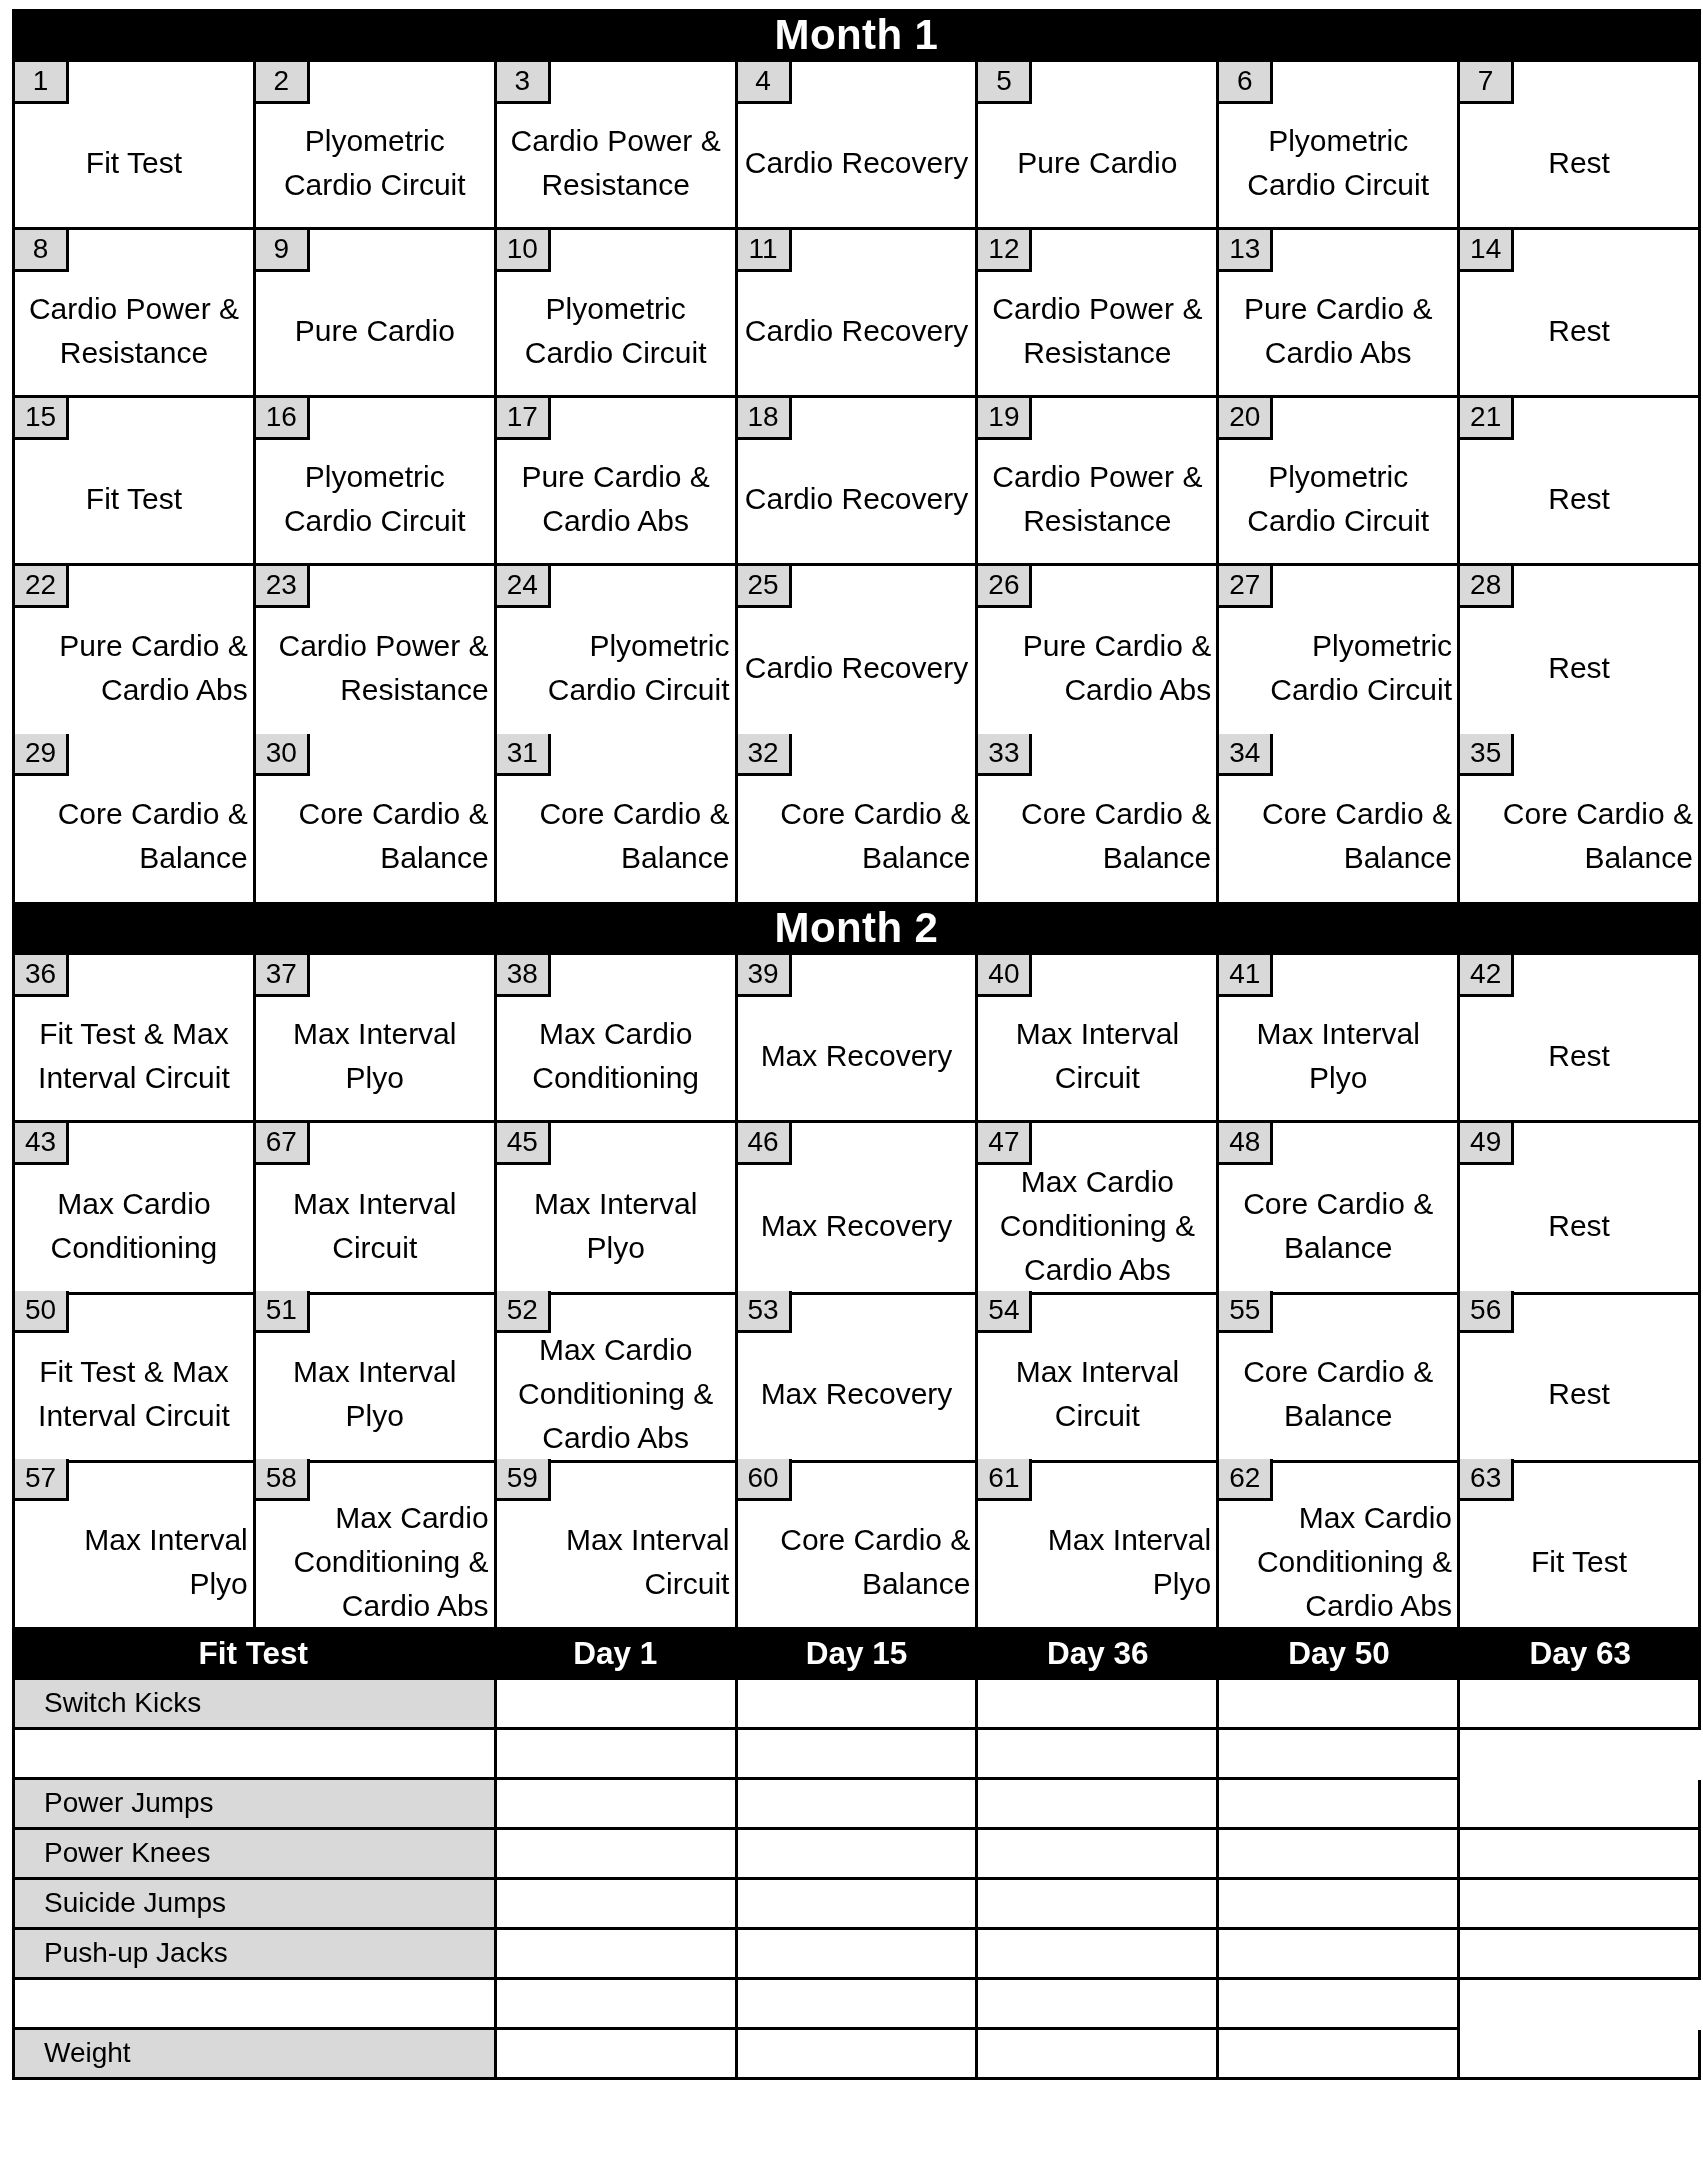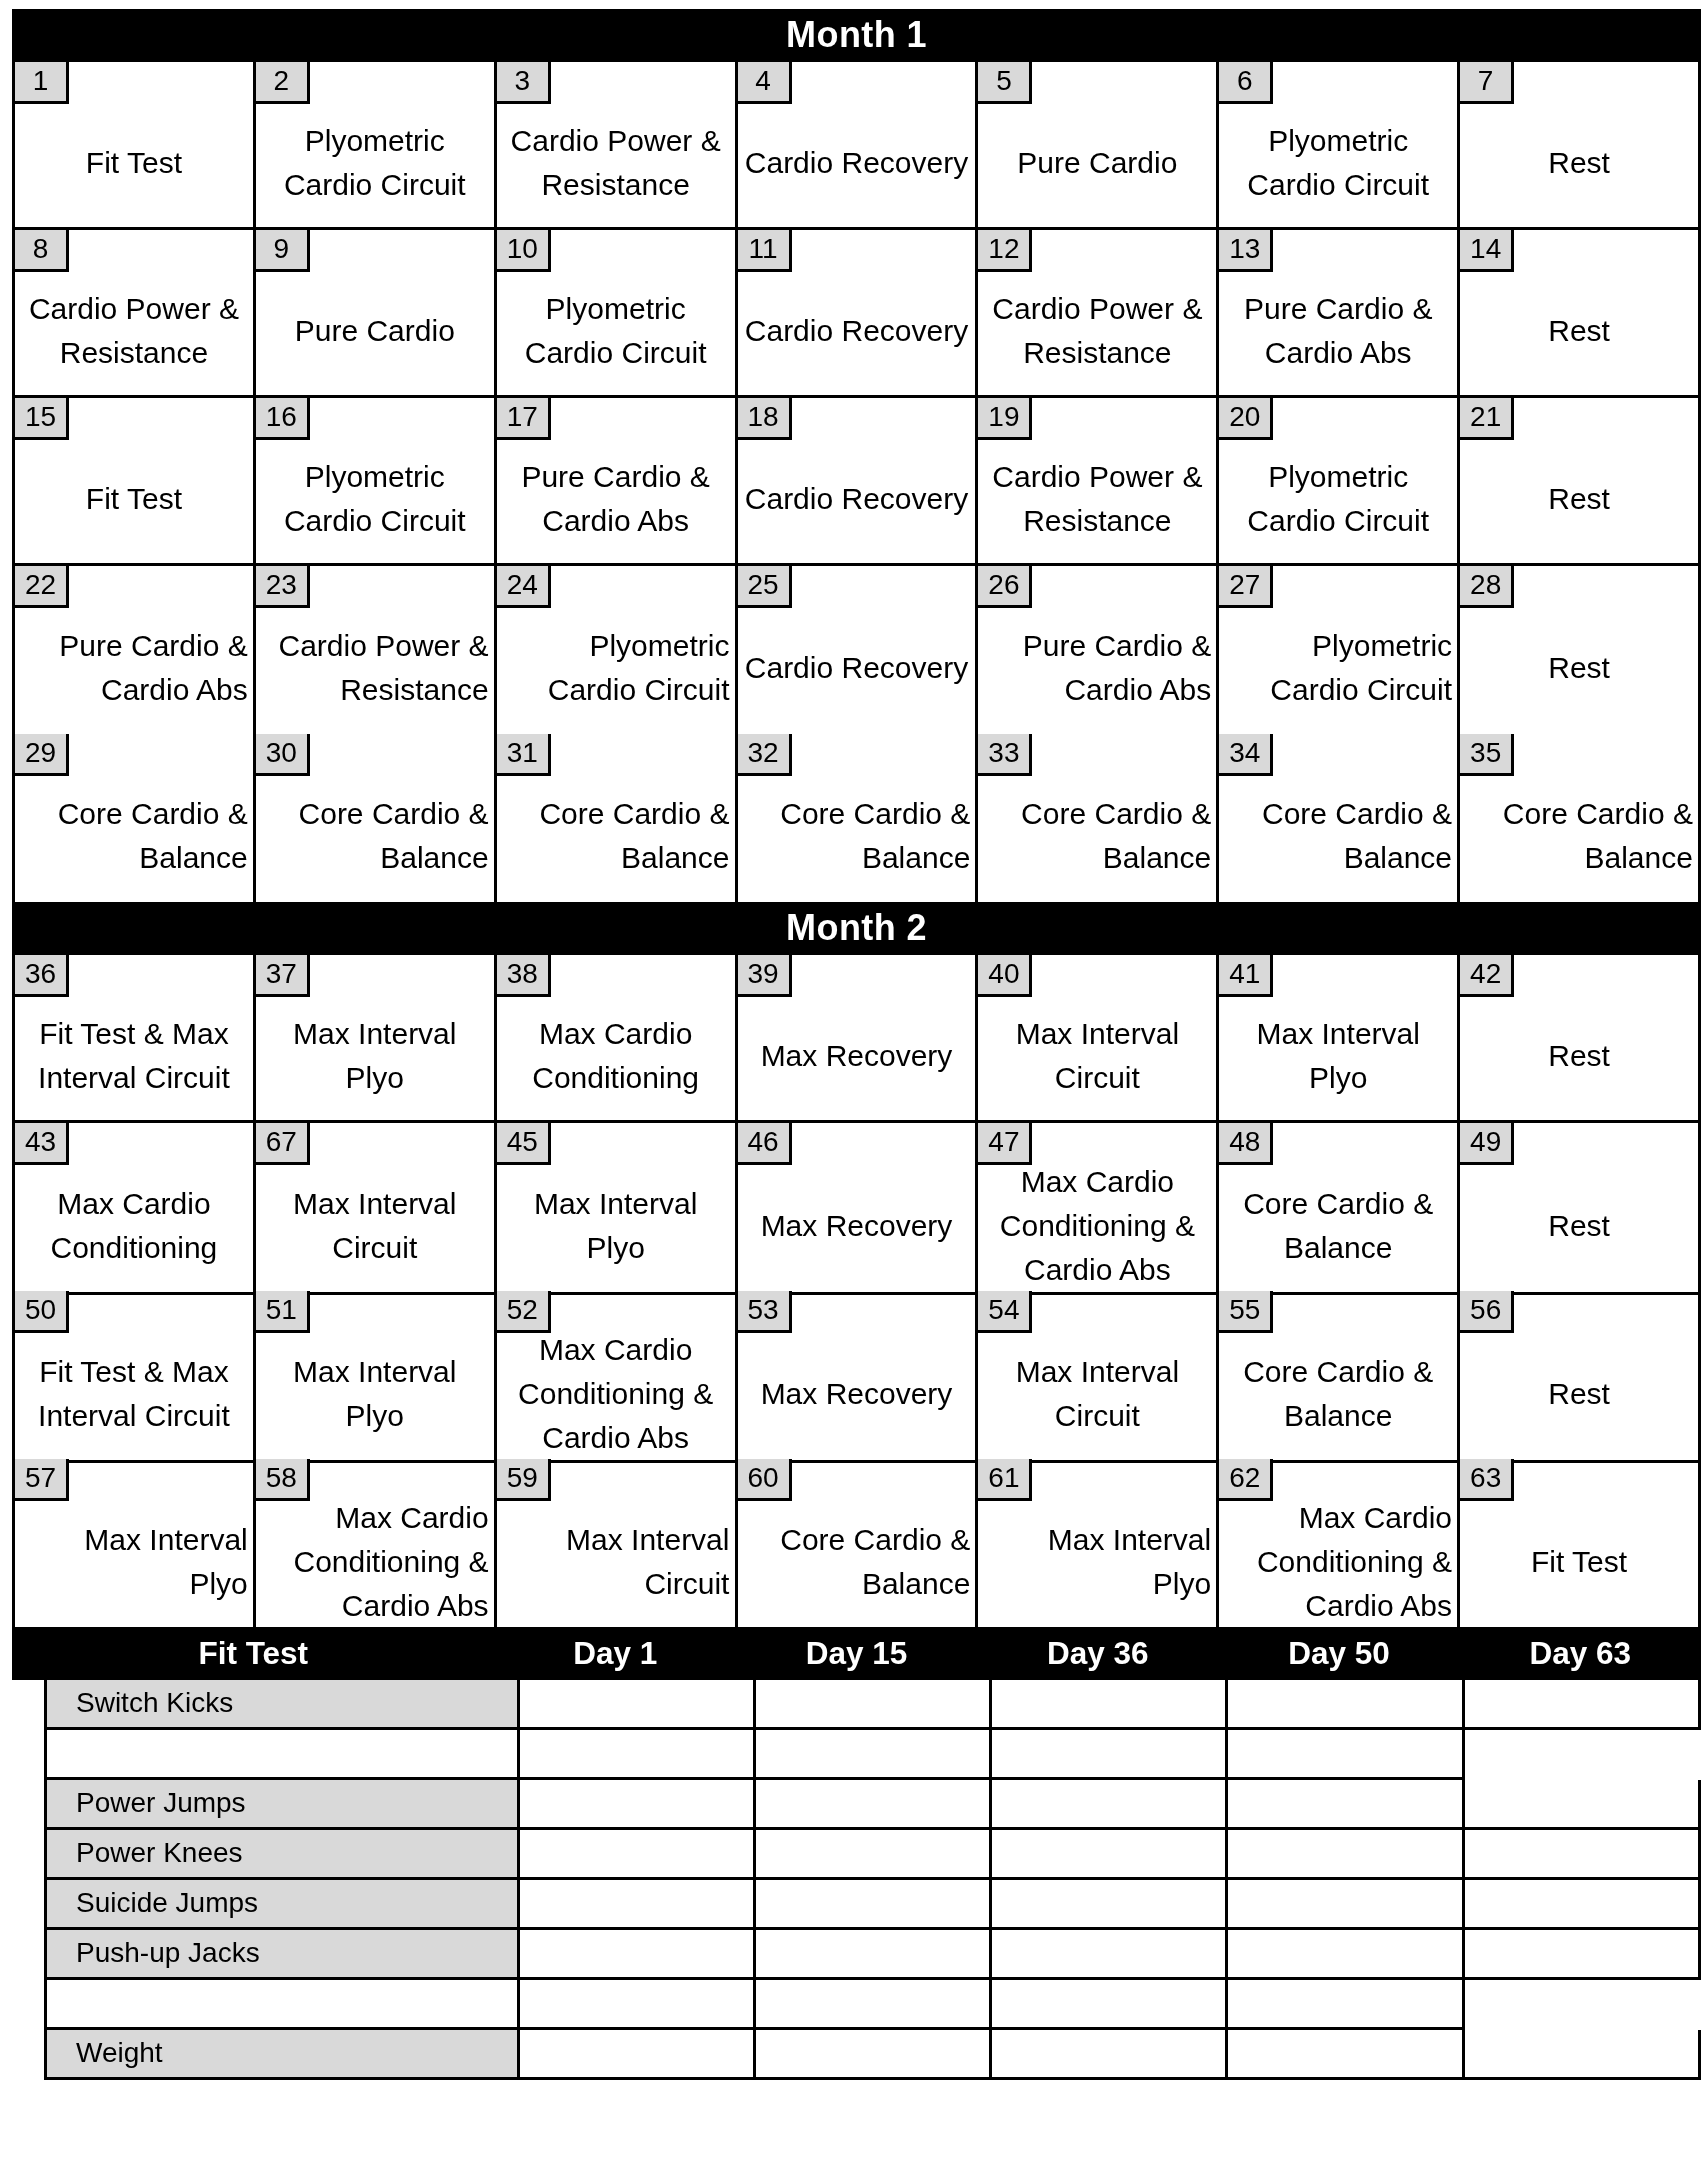--- a/index.html
+++ b/index.html
@@ -1,35 +1,35 @@
 <!DOCTYPE html>
 <html style="font-size:13.6px"><head>
 <meta charset="utf-8">
 <style>
   html, body { margin:0; padding:0; background:#ffffff; }
   body { width:1704px; height:2181px; position:relative; overflow:hidden;
          font-family:"Liberation Sans", "DejaVu Sans", sans-serif; color:#000; }
   #sheet { position:absolute; left:12px; top:8.5px; width:1689px; }
-  .band { height:53px; background:#000; color:#fff; font-weight:bold; font-size:36px;
+  .band { height:53px; background:#000; color:#fff; font-weight:bold; font-size:42px;
           display:flex; align-items:center; justify-content:center; letter-spacing:0.4px; }
   .week { display:grid; grid-template-columns:repeat(7, 1fr); height:168px;
           border-left:3.4px solid #000; }
   .cell { position:relative; border-right:3.4px solid #000; border-bottom:3.4px solid #000;
           display:flex; align-items:center; justify-content:center; text-align:center;
           box-sizing:border-box; padding:37px 5.1px 0 5.1px; }
   .week:last-child .cell, .week.last .cell { border-bottom:none;text-align:right; }
   .badge { position:absolute; left:0; top:0; width:51px; height:39px; background:#d9d9d9;
            border-right:3.4px solid #000; border-bottom:3.4px solid #000; font-size:28px;
            display:flex; align-items:center; justify-content:center; }
   .label { font-size:30px; line-height:44px; }
   .fit-head { display:grid; grid-template-columns:2fr 1fr 1fr 1fr 1fr 1fr; height:53px;
               background:#000; color:#fff; font-weight:bold; font-size:31.5px; }
   .fit-head div { display:flex; align-items:center; justify-content:center; }
   .fit-row { display:grid; grid-template-columns:2fr 1fr 1fr 1fr 1fr 1fr; height:50px;
-             border-left:3.4px solid #000; box-sizing:border-box;margin-left:32px; }
+             border-left:3.4px solid #000; box-sizing:border-box; }
   .fit-row > div { border-right:3.4px solid #000; border-bottom:3.4px solid #000; box-sizing:border-box; }
   .fit-name { background:#d9d9d9; font-size:28px; display:flex; align-items:center; padding-left:29px; }
   .fit-input { background:#fff; }
 </style>
 </head>
 <body>
 
 <div id="sheet">
   <div id="calendar">
       <div class="band">Month 1</div>

